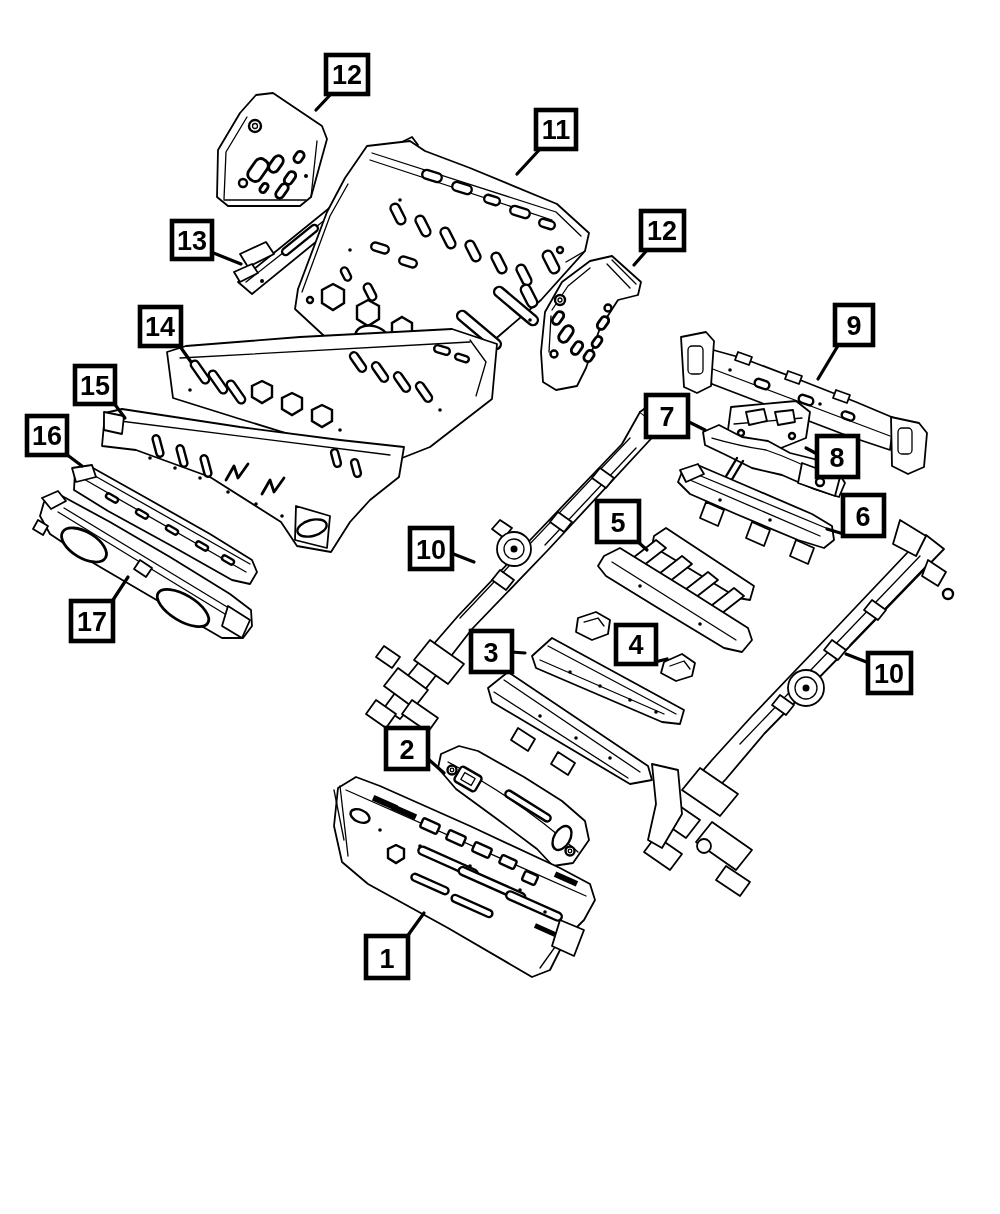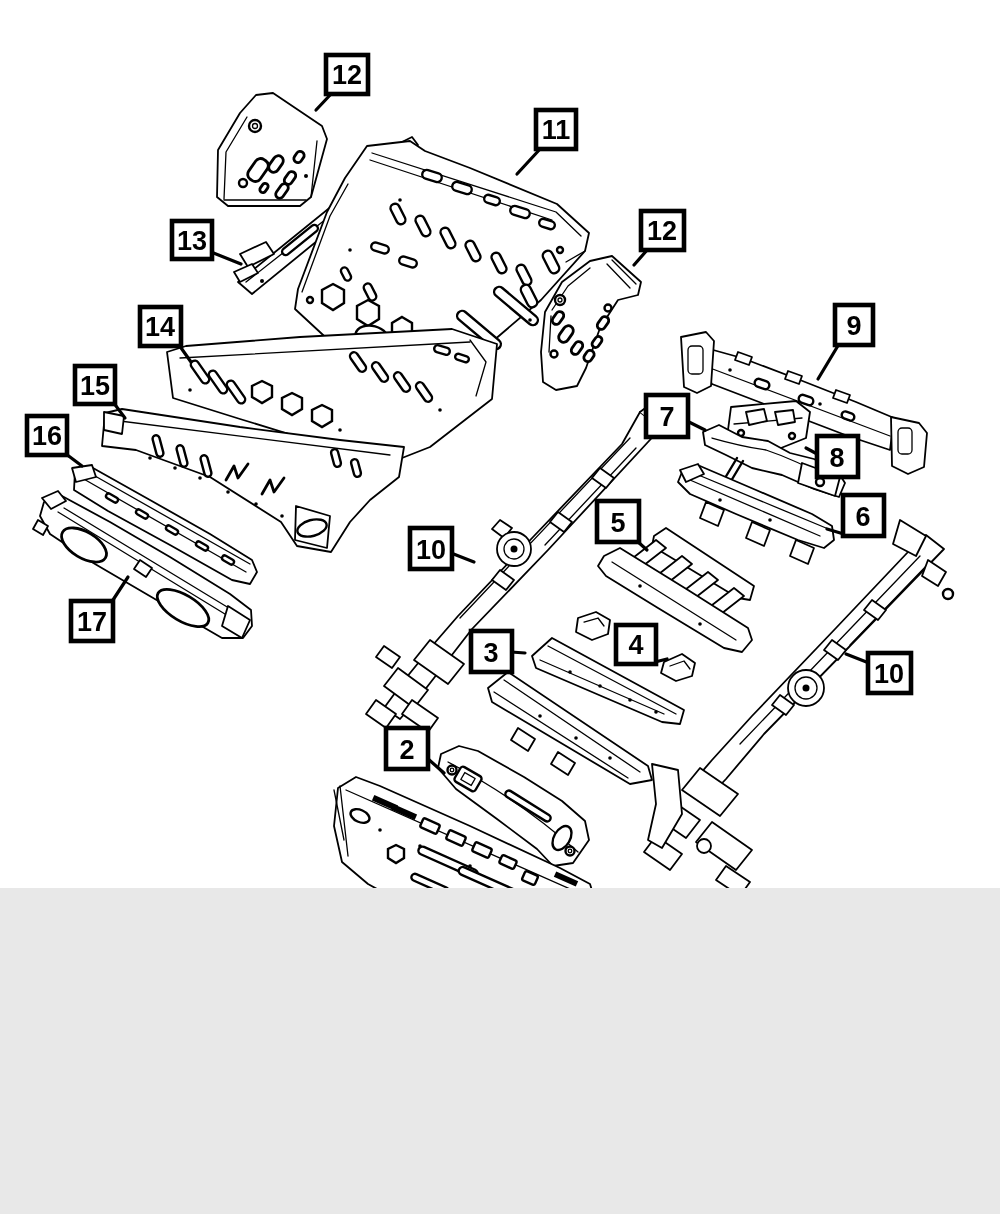--- a/index.html
+++ b/index.html
@@ -1,16 +1,16 @@
 <!DOCTYPE html>
 <html><head>
 <meta charset="utf-8">
 <style>
   html,body{margin:0;padding:0;background:#e8e8e8;}
-  .stage{position:relative;width:1000px;height:888px;background:#ffffff;overflow:hidden;
+  .stage{position:relative;width:1000px;height:1214px;background:#ffffff;overflow:hidden;
          font-family:"Liberation Sans",sans-serif;}
   svg{position:absolute;left:0;top:0;}
   .outline{fill:#ffffff;stroke:#000000;stroke-width:1.8;stroke-linejoin:round;stroke-linecap:round;}
   .detail{fill:none;stroke:#000000;stroke-width:1.3;stroke-linecap:round;stroke-linejoin:round;}
   .slot{fill:#ffffff;stroke:#000000;stroke-width:2.4;}
   .slotThick{fill:#ffffff;stroke:#000000;stroke-width:2.8;}
   .blackmark{fill:#000000;stroke:none;}
   .dot{fill:#000000;stroke:none;}
   .leader{stroke:#000000;stroke-width:3.2;stroke-linecap:round;fill:none;}
   .co-box{fill:#ffffff;stroke:#000000;stroke-width:4.6;}

